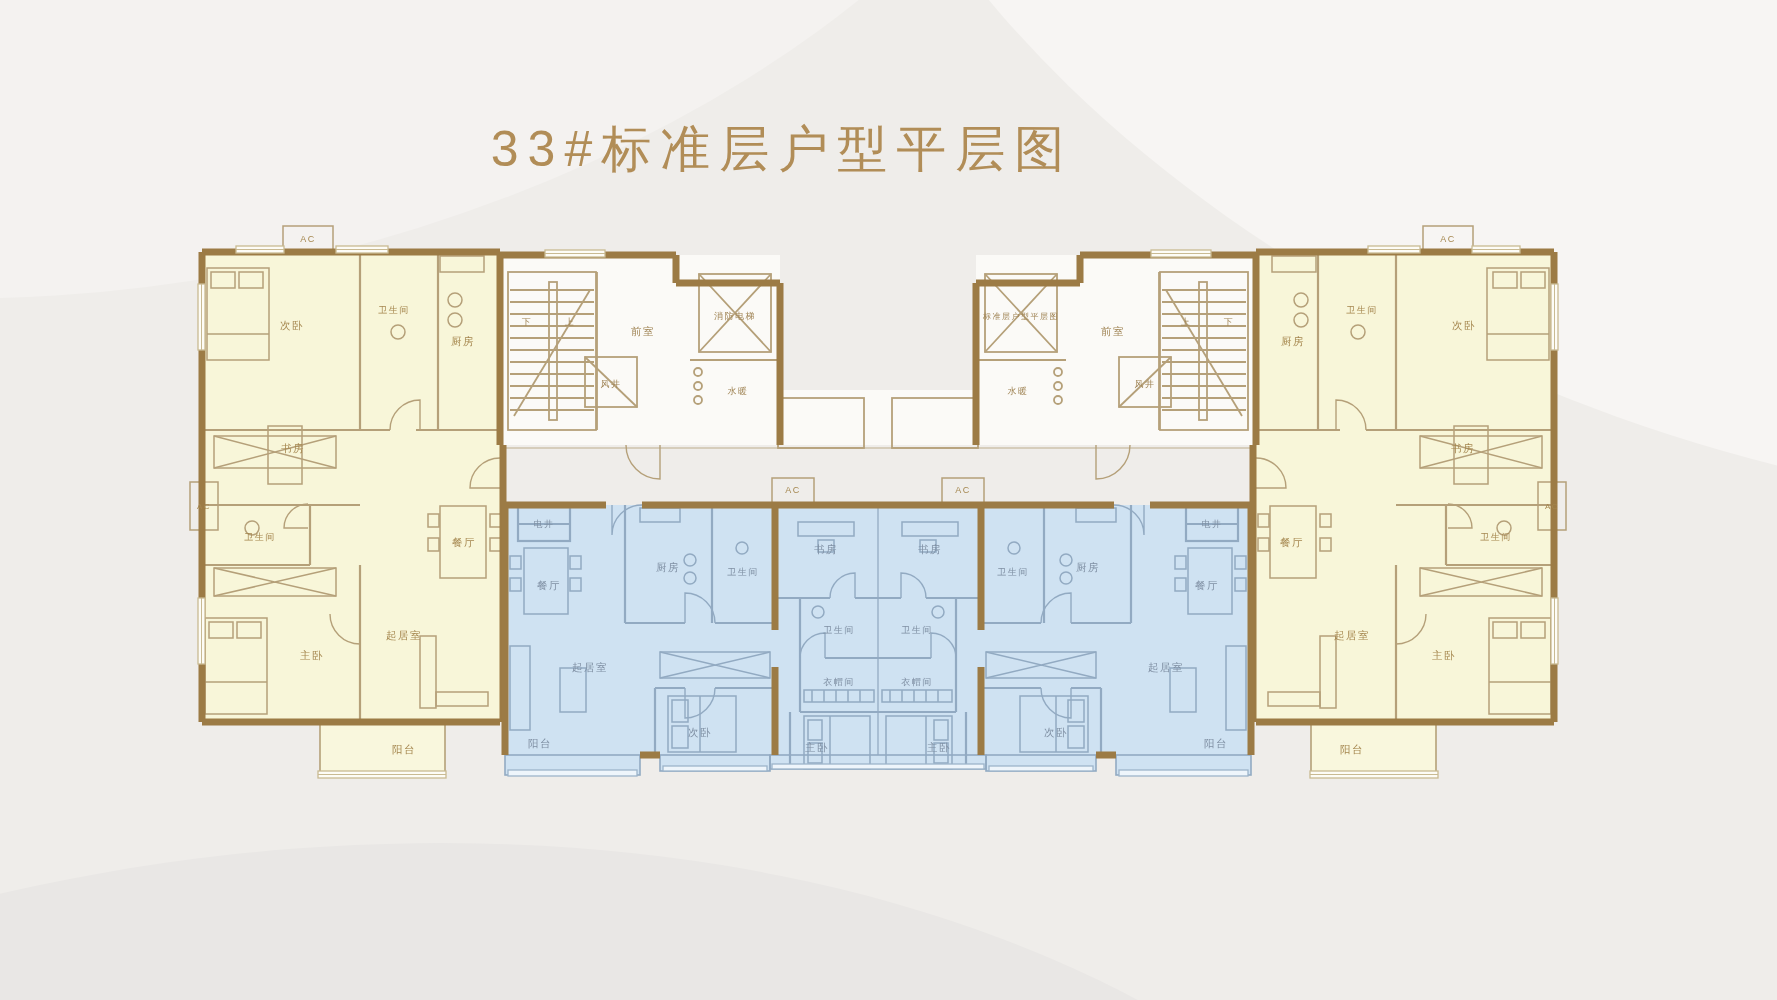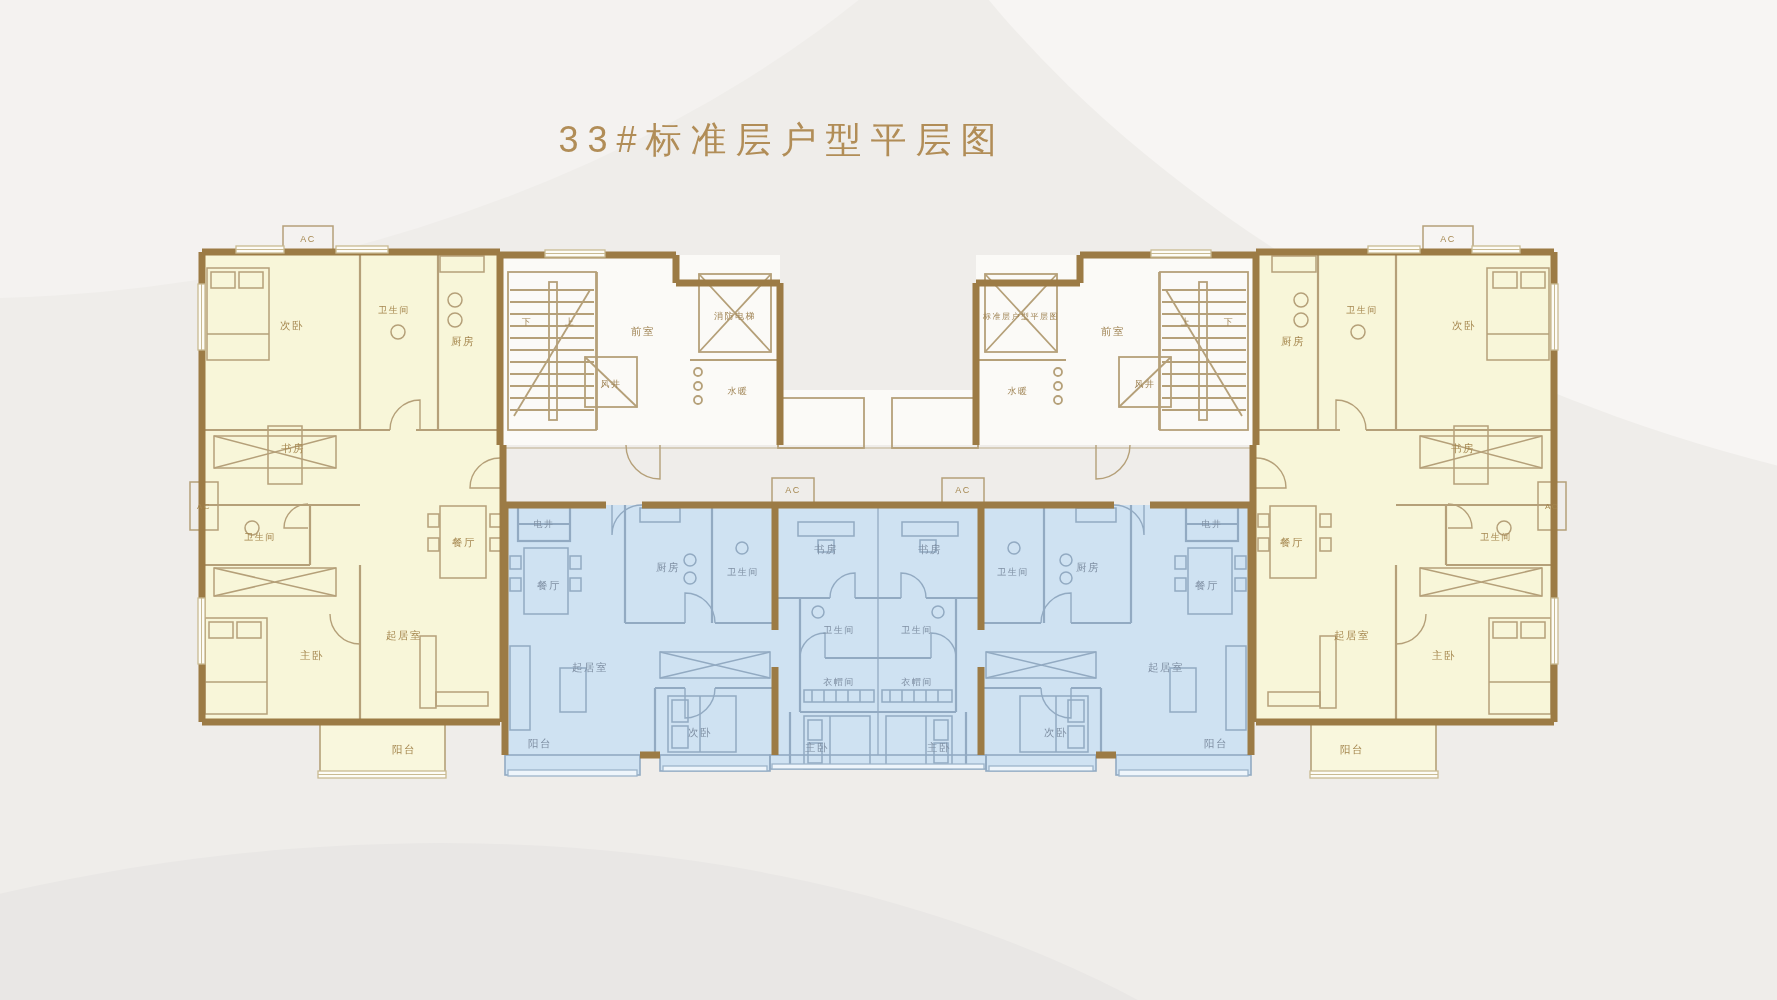--- a/index.html
+++ b/index.html
@@ -7,21 +7,21 @@
     position:relative;width:1777px;height:1000px;overflow:hidden;
     background:#efedea;
     font-family:"Liberation Sans","DejaVu Sans",sans-serif;
   }
   .swoosh{position:absolute;border-radius:50%;}
   .swoosh-a{width:2300px;height:1500px;background:#f7f5f3;top:-1020px;left:780px;transform:rotate(16deg);}
   .swoosh-b{width:2600px;height:1700px;background:#e9e7e5;bottom:-1560px;left:-1050px;transform:rotate(-10deg);}
   .swoosh-c{width:1900px;height:1150px;background:#f4f2f0;top:-880px;left:-760px;transform:rotate(-14deg);}
   .plan-title{
     position:absolute;top:116px;left:782px;transform:translateX(-50%);
-    font-size:36px;letter-spacing:9px;color:#b18d57;font-weight:500;white-space:nowrap;
+    font-size:50px;letter-spacing:9px;color:#b18d57;font-weight:500;white-space:nowrap;
   }
   .plan-svg{position:absolute;left:0;top:0;}
   .labels{position:absolute;left:0;top:0;width:100%;height:100%;pointer-events:none;}
   .room-label{
     position:absolute;transform:translate(-50%,-50%);
     font-size:10.5px;letter-spacing:1.5px;white-space:nowrap;color:#a5874f;
   }
   .room-label.middle{color:#7f8fa3;text-align:right;}
   .room-label.core{color:#a08455;}
 </style>

